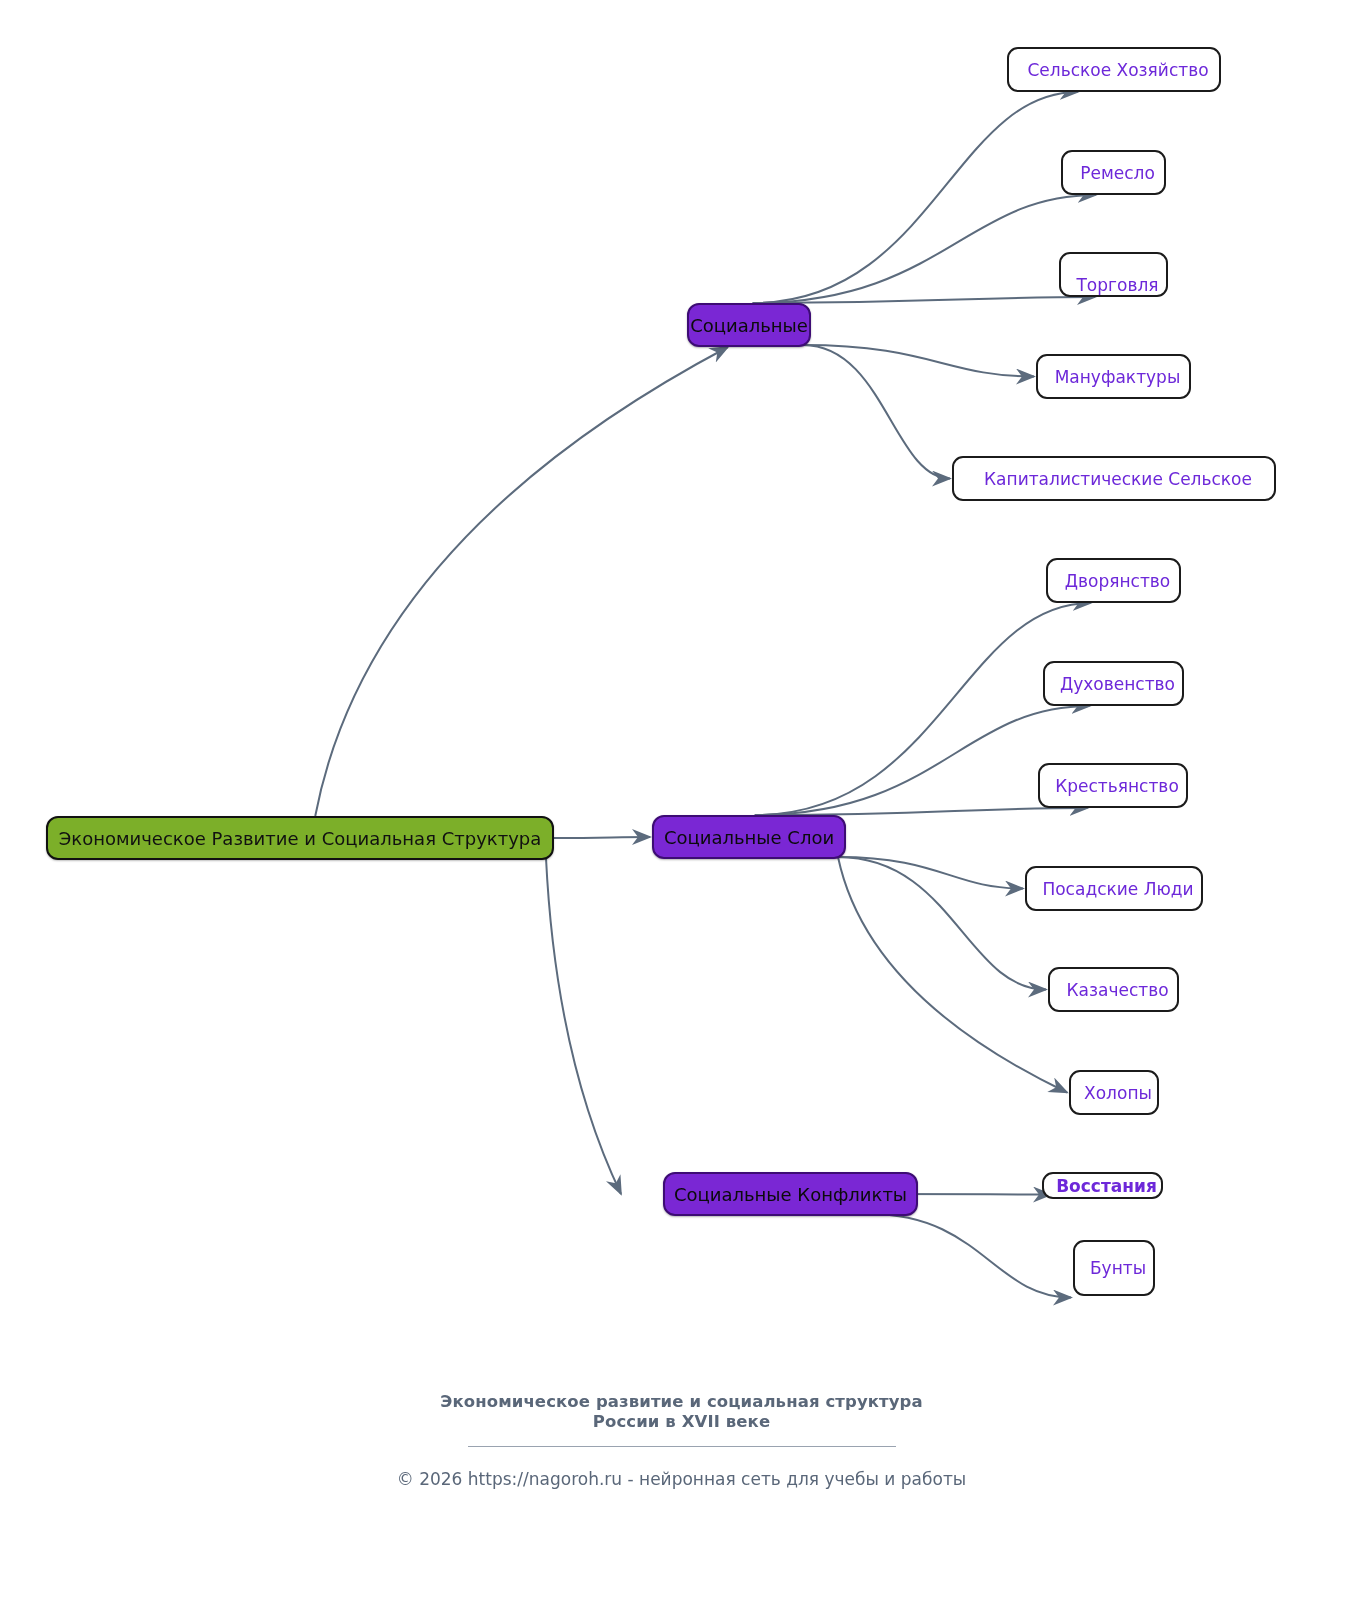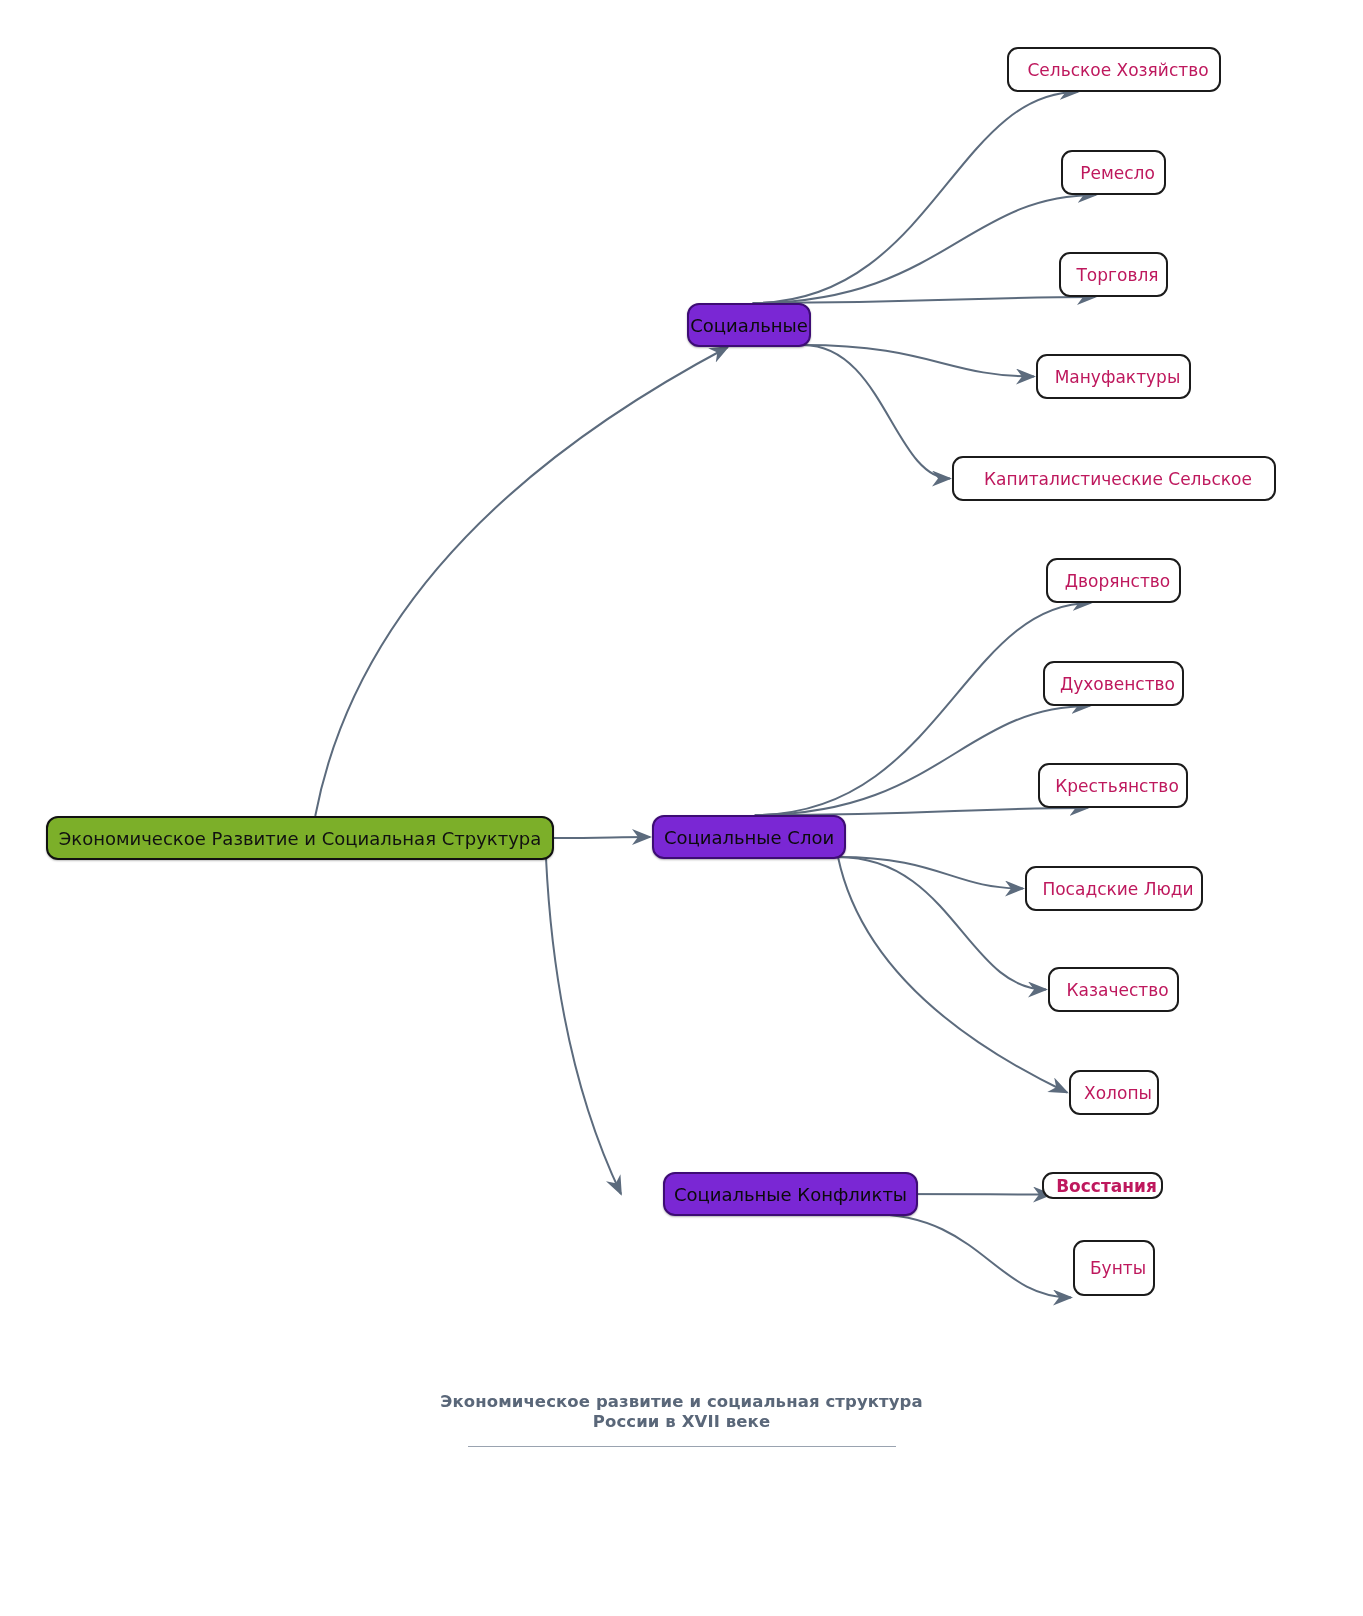--- a/index.html
+++ b/index.html
@@ -52,21 +52,21 @@
     border-color: #3D0C74;
     border-radius: 12px;
     color: #0b0b0b;
     font-size: 18px;
     box-shadow: 0 1px 2px rgba(0,0,0,0.3);
   }
   .node-leaf {
     background: #ffffff;
     border-color: #1b1b1b;
     border-radius: 11px;
-    color: #be185d;
+    color: #6d28d9;
     font-size: 17px;
     padding-left: 8px;
   }
   #footer {
     position: absolute;
     left: 0;
     top: 1392px;
     width: 1363px;
     text-align: center;
   }
@@ -134,21 +134,21 @@
       </div>
       <div class="node node-branch" style="left: 623px; top: 1172px; width: 255px; height: 44px; margin-left: 40px;">
         <span>Социальные Конфликты</span>
       </div>
       <div class="node node-leaf" style="left: 1007px; top: 47px; width: 214px; height: 45px;">
         <span>Сельское Хозяйство</span>
       </div>
       <div class="node node-leaf" style="left: 1061px; top: 150px; width: 105px; height: 45px;">
         <span>Ремесло</span>
       </div>
-      <div class="node node-leaf" style="left: 1059px; top: 252px; width: 109px; height: 45px;">
+      <div class="node node-leaf" style="left: 1059px; top: 252px; width: 109px; height: 45px; align-items: flex-end;">
         <span>Торговля</span>
       </div>
       <div class="node node-leaf" style="left: 1036px; top: 354px; width: 155px; height: 45px;">
         <span>Мануфактуры</span>
       </div>
       <div class="node node-leaf" style="left: 952px; top: 456px; width: 324px; height: 45px;">
         <span>Капиталистические Сельское</span>
       </div>
       <div class="node node-leaf" style="left: 1046px; top: 558px; width: 135px; height: 45px;">
         <span>Дворянство</span>
@@ -175,15 +175,16 @@
         <span>Бунты</span>
       </div>
     </div>
 
   <div id="footer">
     <div class="footer-title">
       <div>Экономическое развитие и социальная структура</div>
       <div>России в XVII веке</div>
     </div>
     <div class="footer-rule"></div>
+    <div class="footer-credit">© 2026 https://nagoroh.ru - нейронная сеть для учебы и работы</div>
   </div>
 
 </div>
 
 </body></html>

